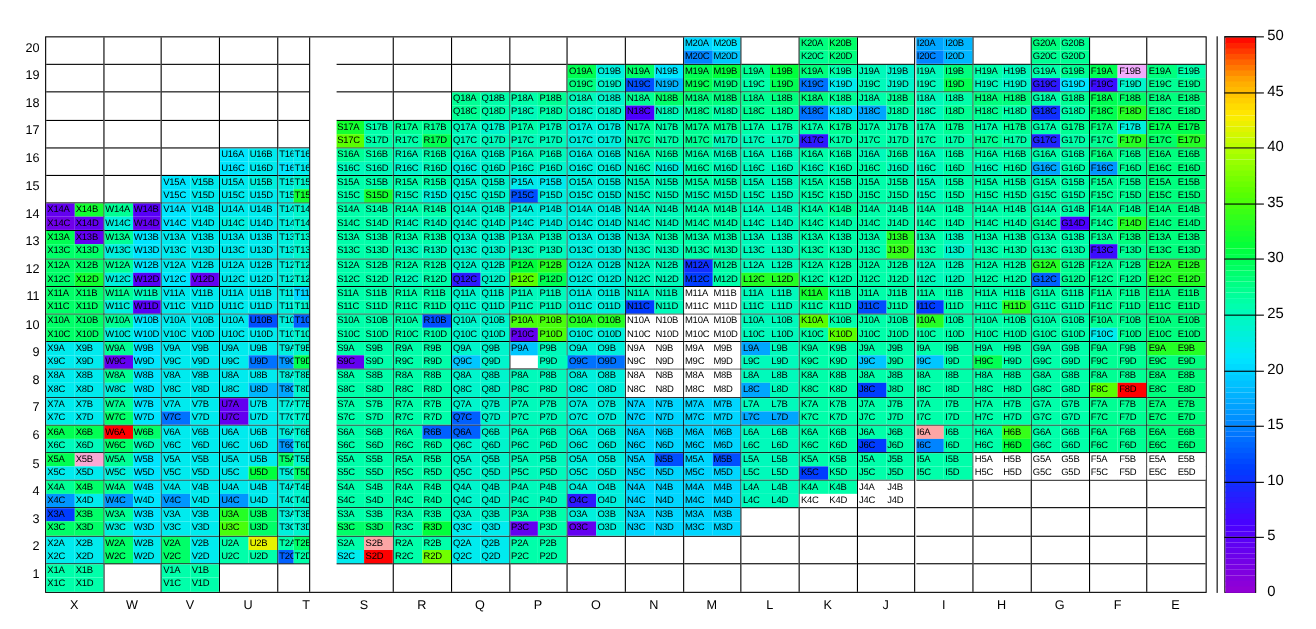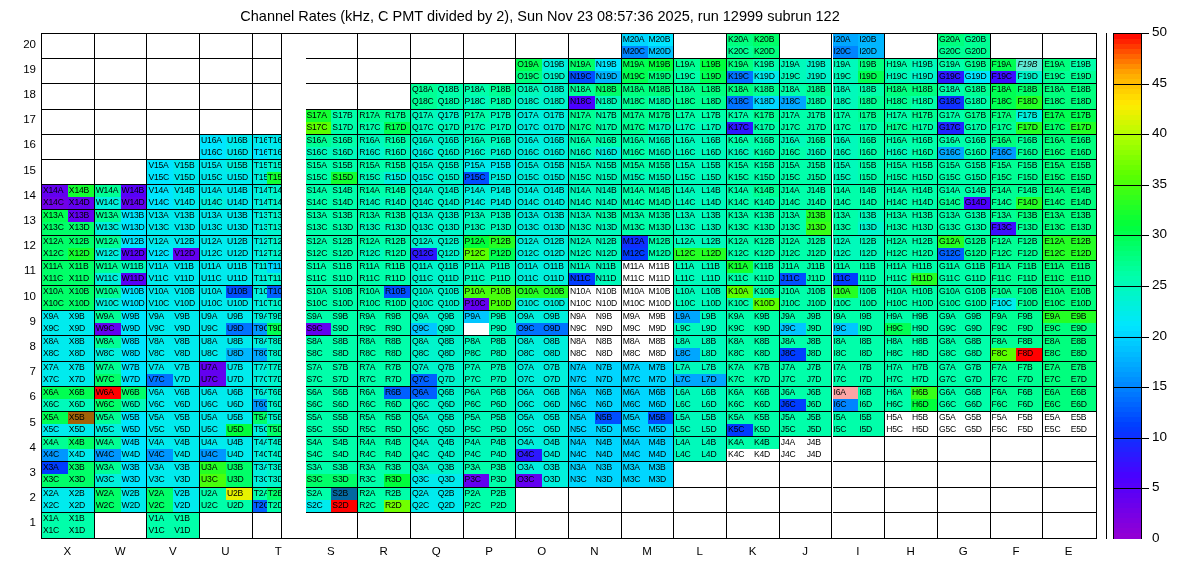--- a/index.html
+++ b/index.html
@@ -18,21 +18,20 @@
   #cbar{position:absolute;left:1113px;top:33px;width:29px;height:506px;border:1px solid #000;box-sizing:border-box;}
   .cseg{position:absolute;left:0;right:0;}
   .ctick{position:absolute;left:1113px;width:36px;height:1px;background:#000;}
   .clab{position:absolute;left:1152px;font-size:13.5px;color:#000;transform:translateY(-9px);}
   #lspine{position:absolute;left:1106px;top:33px;width:1px;height:506px;background:#000;}
 </style>
 </head>
 <body>
 
 <div id="root">
-  <div id="title">Channel Rates (kHz, C PMT divided by 2), Sun Nov 23 08:57:36 2025, run 12999 subrun 122</div>
   <div id="yaxis">
       <div class="ylab" style="top: 4.6px;">20</div>
       <div class="ylab" style="top: 29.8px;">19</div>
       <div class="ylab" style="top: 55px;">18</div>
       <div class="ylab" style="top: 80.2px;">17</div>
       <div class="ylab" style="top: 105.4px;">16</div>
       <div class="ylab" style="top: 130.6px;">15</div>
       <div class="ylab" style="top: 155.8px;">14</div>
       <div class="ylab" style="top: 181px;">13</div>
       <div class="ylab" style="top: 206.2px;">12</div>
@@ -179,21 +178,21 @@
             <span>X6C</span>
           </div>
           <div class="quad" style="left: 50%; top: 50%; background: rgb(0, 250, 187);">
             <span>X6D</span>
           </div>
         </div>
         <div class="cell" style="top: 378px; height: 25.2px;">
           <div class="quad" style="left: 0%; top: 0%; background: rgb(0, 255, 82);">
             <span>X5A</span>
           </div>
-          <div class="quad" style="left: 50%; top: 0%; background: #a16207;">
+          <div class="quad" style="left: 50%; top: 0%; background: #f9a8d4;">
             <span>X5B</span>
           </div>
           <div class="quad" style="left: 0%; top: 50%; background: rgb(0, 235, 238);">
             <span>X5C</span>
           </div>
           <div class="quad" style="left: 50%; top: 50%; background: rgb(0, 235, 238);">
             <span>X5D</span>
           </div>
         </div>
         <div class="cell" style="top: 403.2px; height: 25.2px;">
@@ -1306,21 +1305,21 @@
             <span>S3C</span>
           </div>
           <div class="quad" style="left: 50%; top: 50%; background: rgb(0, 255, 104);">
             <span>S3D</span>
           </div>
         </div>
         <div class="cell" style="top: 453.6px; height: 25.2px;">
           <div class="quad" style="left: 0%; top: 0%; background: rgb(0, 255, 170);">
             <span>S2A</span>
           </div>
-          <div class="quad" style="left: 50%; top: 0%; background: #0369a1;">
+          <div class="quad" style="left: 50%; top: 0%; background: #fca5a5;">
             <span>S2B</span>
           </div>
           <div class="quad" style="left: 0%; top: 50%; background: rgb(0, 235, 238);">
             <span>S2C</span>
           </div>
           <div class="quad" style="left: 50%; top: 50%; background: rgb(255, 0, 0);">
             <span>S2D</span>
           </div>
         </div>
         <div class="cell" style="top: 478.8px; height: 25.2px; border-bottom: none;"></div>
@@ -4162,21 +4161,21 @@
         <div class="cell" style="top: 428.4px; height: 25.2px;"></div>
         <div class="cell" style="top: 453.6px; height: 25.2px;"></div>
         <div class="cell" style="top: 478.8px; height: 25.2px; border-bottom: none;"></div>
       </div>
       <div class="col" style="left: 948.6px; width: 52.7px;">
         <div class="cell" style="top: 0px; height: 25.2px;"></div>
         <div class="cell" style="top: 25.2px; height: 25.2px;">
           <div class="quad" style="left: 0%; top: 0%; background: rgb(0, 255, 82);">
             <span>F19A</span>
           </div>
-          <div class="quad" style="left: 50%; top: 0%; background: #5eead4; font-style: italic;">
+          <div class="quad" style="left: 50%; top: 0%; background: #f0abfc;">
             <span>F19B</span>
           </div>
           <div class="quad" style="left: 0%; top: 50%; background: rgb(60, 12, 255);">
             <span>F19C</span>
           </div>
           <div class="quad" style="left: 50%; top: 50%; background: rgb(0, 245, 204);">
             <span>F19D</span>
           </div>
         </div>
         <div class="cell" style="top: 50.4px; height: 25.2px;">

